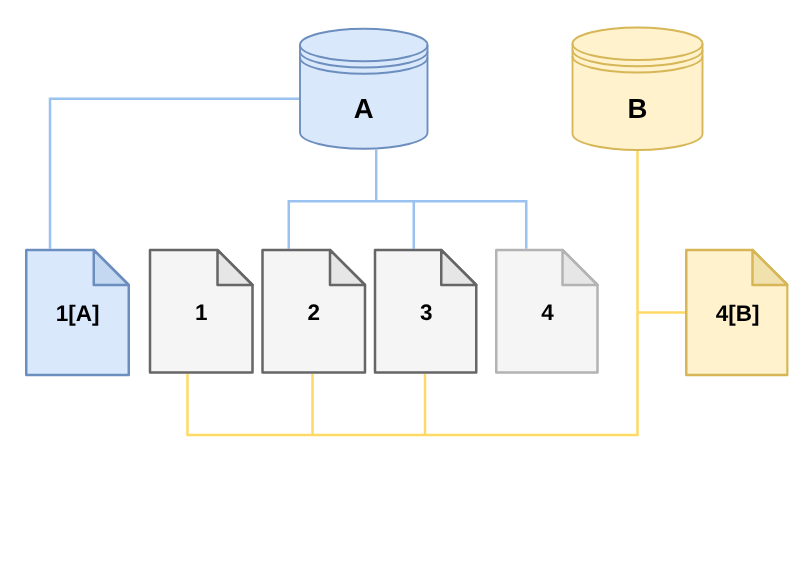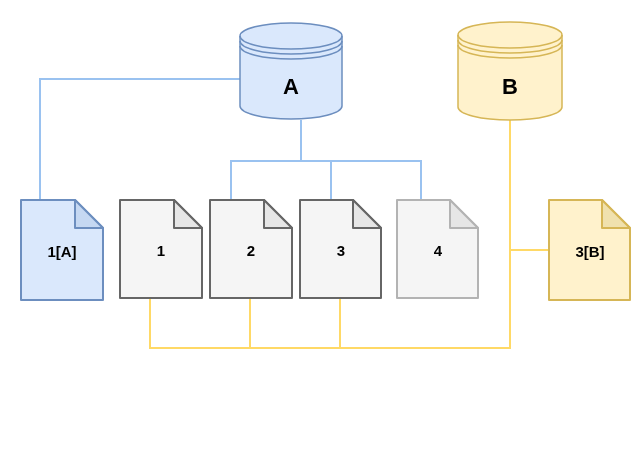--- a/index.html
+++ b/index.html
@@ -15,21 +15,21 @@
   .node-label {
     position: absolute;
     transform: translate(-50%, -50%);
     color: #000000;
     font-weight: bold;
     white-space: nowrap;
     text-align: center;
     line-height: 1;
   }
   .cyl-label { font-size: 22px; }
-  .doc-label { font-size: 15px; }
+  .doc-label { font-size: 18px; }
 
   .edge-blue   { stroke: #9ac2f0; stroke-width: 2; fill: none; }
   .edge-yellow { stroke: #ffd966; stroke-width: 2; fill: none; }
 
   .cyl-blue   { fill: #dae8fc; stroke: #6c8ebf; stroke-width: 1.5; }
   .cyl-yellow { fill: #fff2cc; stroke: #d6b656; stroke-width: 1.5; }
   .cyl-line-blue   { fill: none; stroke: #6c8ebf; stroke-width: 1.5; }
   .cyl-line-yellow { fill: none; stroke: #d6b656; stroke-width: 1.5; }
 
   .doc-gray      { fill: #f5f5f5; stroke: #666666; stroke-width: 2; stroke-linejoin: round; }
@@ -106,14 +106,14 @@
   </svg>
 
   <div class="node-label cyl-label" style="left:291px; top:87px;">A</div>
   <div class="node-label cyl-label" style="left:510px; top:87px;">B</div>
 
   <div class="node-label doc-label" style="left:62px; top:251px;">1[A]</div>
   <div class="node-label doc-label" style="left:161px; top:250px;">1</div>
   <div class="node-label doc-label" style="left:251px; top:250px;">2</div>
   <div class="node-label doc-label" style="left:341px; top:250px;">3</div>
   <div class="node-label doc-label" style="left:438px; top:250px;">4</div>
-  <div class="node-label doc-label" style="left:590px; top:251px;">3[B]</div>
+  <div class="node-label doc-label" style="left:590px; top:251px;">4[B]</div>
 </div>
 
 </body></html>

